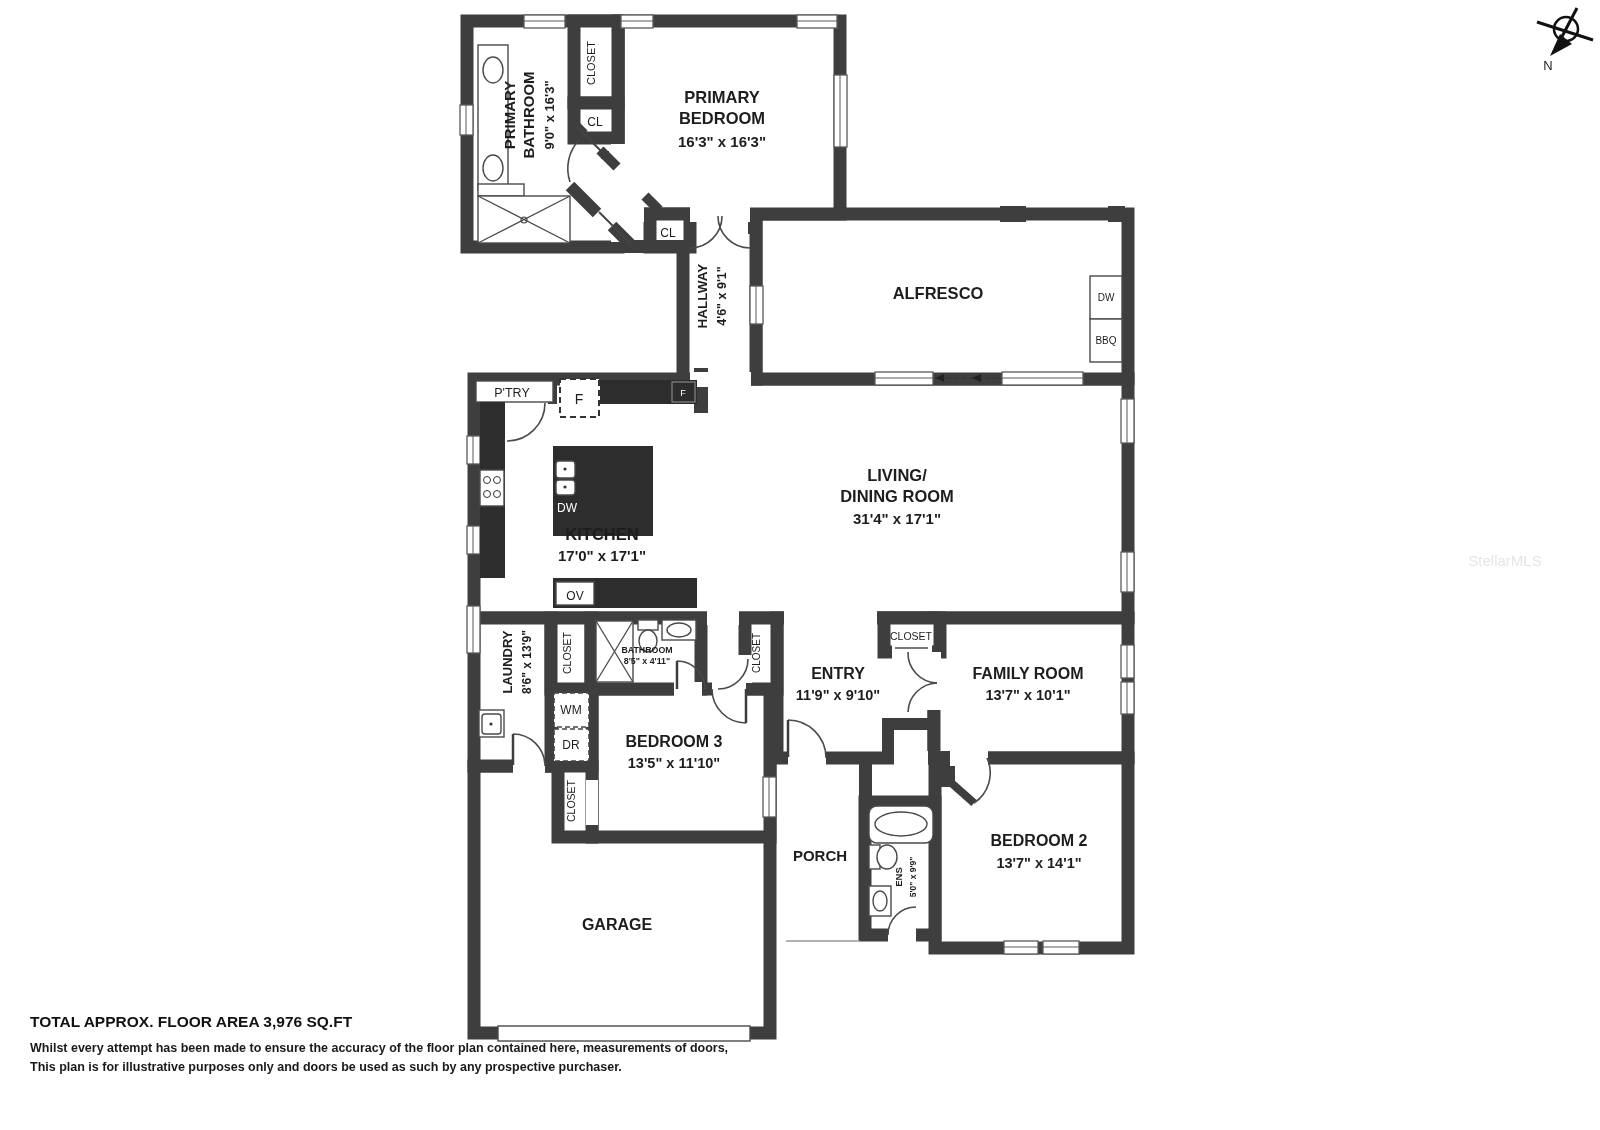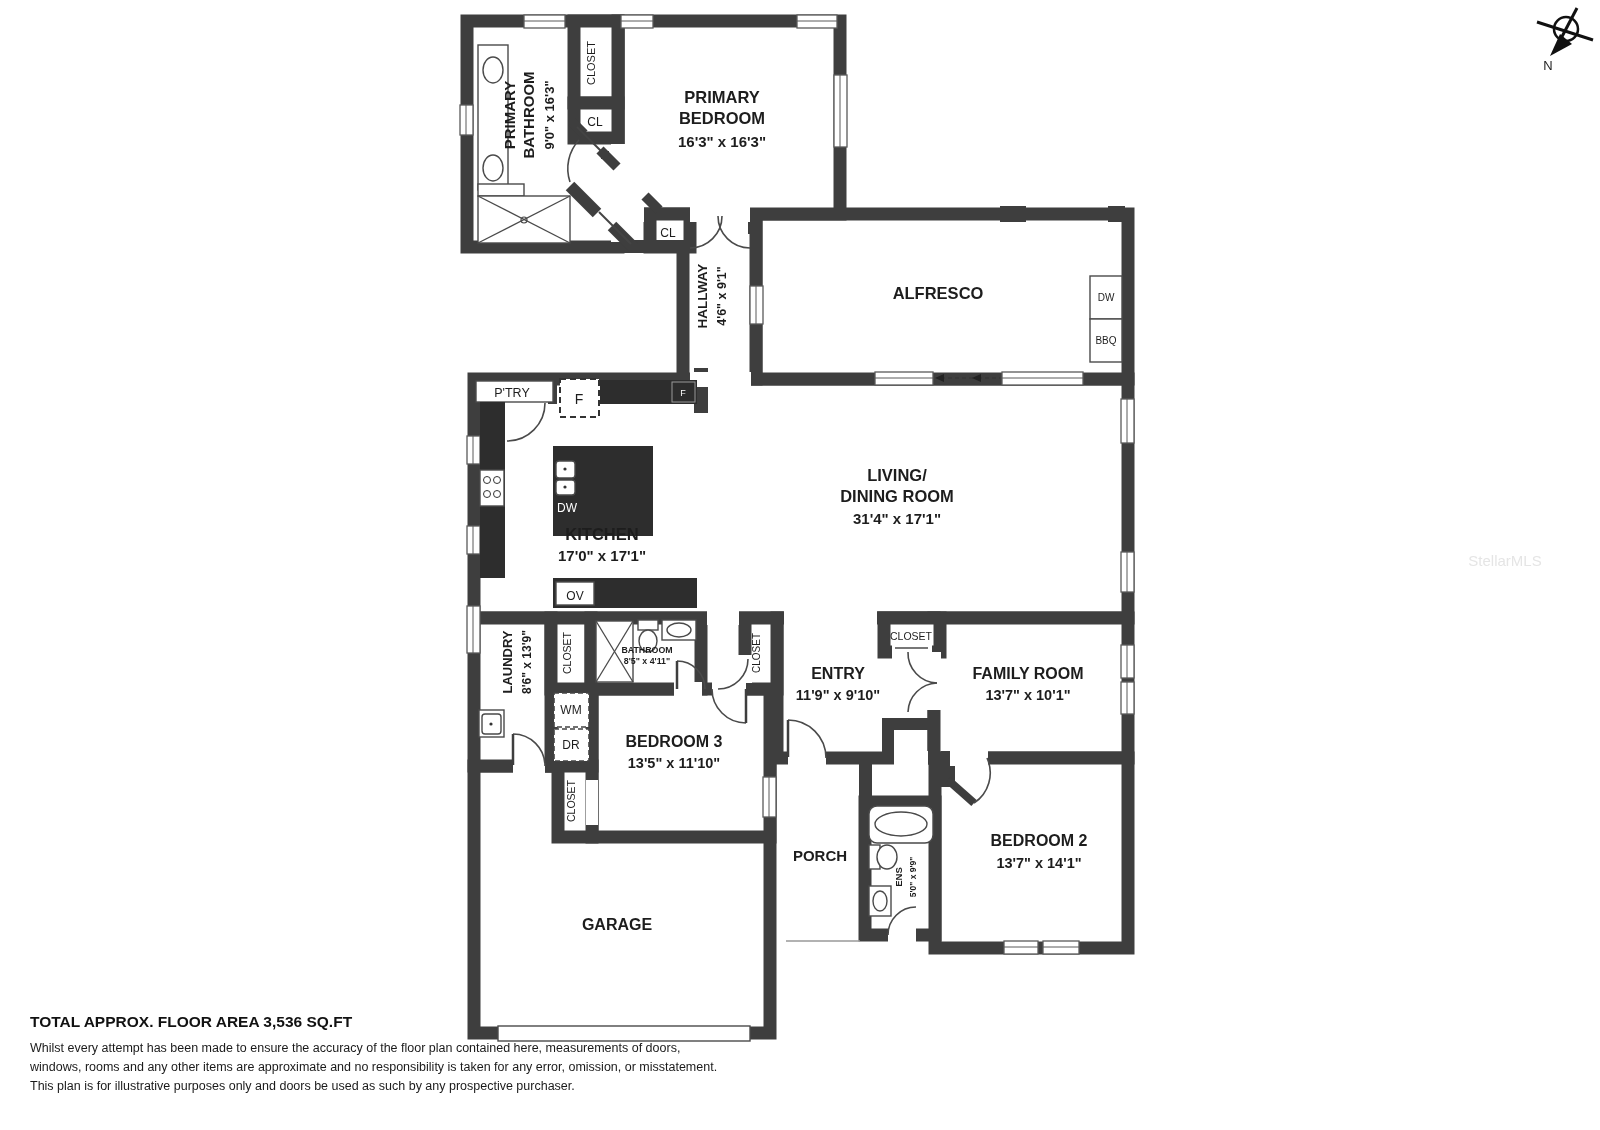--- a/index.html
+++ b/index.html
@@ -16,21 +16,21 @@
   .thinln{stroke:#4a4a4a;stroke-width:1.3;}
   .fix{fill:#fff;stroke:#4a4a4a;stroke-width:1.4;}
   .df{fill:#2d2d2d;stroke:none;}
   .dash{fill:#fff;stroke:#333;stroke-width:2;stroke-dasharray:6 4;}
   .dashsm{fill:#fff;stroke:#444;stroke-width:1.6;stroke-dasharray:5 3;}
   .b{font-weight:bold;}
   .wtxt{fill:#fff;}
   .footer{position:absolute;left:30px;top:1008px;color:#111;}
   .addr{font-size:21px;}
   .area{font-size:15.5px;font-weight:bold;margin-top:5px;}
-  .disc{font-size:12.5px;line-height:19px;margin-top:8px;color:#1a1a1a;}
+  .disc{font-size:12.5px;line-height:19px;margin-top:8px;color:#1a1a1a;font-weight:bold;}
   .wm-txt{fill:#e5e5e5;}
 </style>
 </head>
 <body>
 
 <div class="page">
 <svg width="1600" height="1130" viewBox="0 0 1600 1130">
 
   <g>
     <rect class="room" x="474" y="379" width="654" height="239"></rect>
@@ -268,20 +268,19 @@
     <circle cx="1566" cy="29" r="12" fill="none" stroke="#111" stroke-width="2.5"></circle>
     <polygon points="1550,56 1560,34 1572,44" fill="#111"></polygon>
     <text font-size="13" x="1548" y="70">N</text>
   </g>
 
   <text class="wm-txt" font-size="15" text-anchor="start" x="1505" y="566">StellarMLS</text>
 </svg>
 
   
   <div class="footer">
-    <div class="area">TOTAL APPROX. FLOOR AREA 3,536 SQ.FT</div>
+    <div class="area">TOTAL APPROX. FLOOR AREA 3,976 SQ.FT</div>
     <div class="disc">
       <div>Whilst every attempt has been made to ensure the accuracy of the floor plan contained here, measurements of doors,</div>
-      <div>windows, rooms and any other items are approximate and no responsibility is taken for any error, omission, or misstatement.</div>
       <div>This plan is for illustrative purposes only and doors be used as such by any prospective purchaser.</div>
     </div>
   </div>
 </div>
 
 </body></html>

